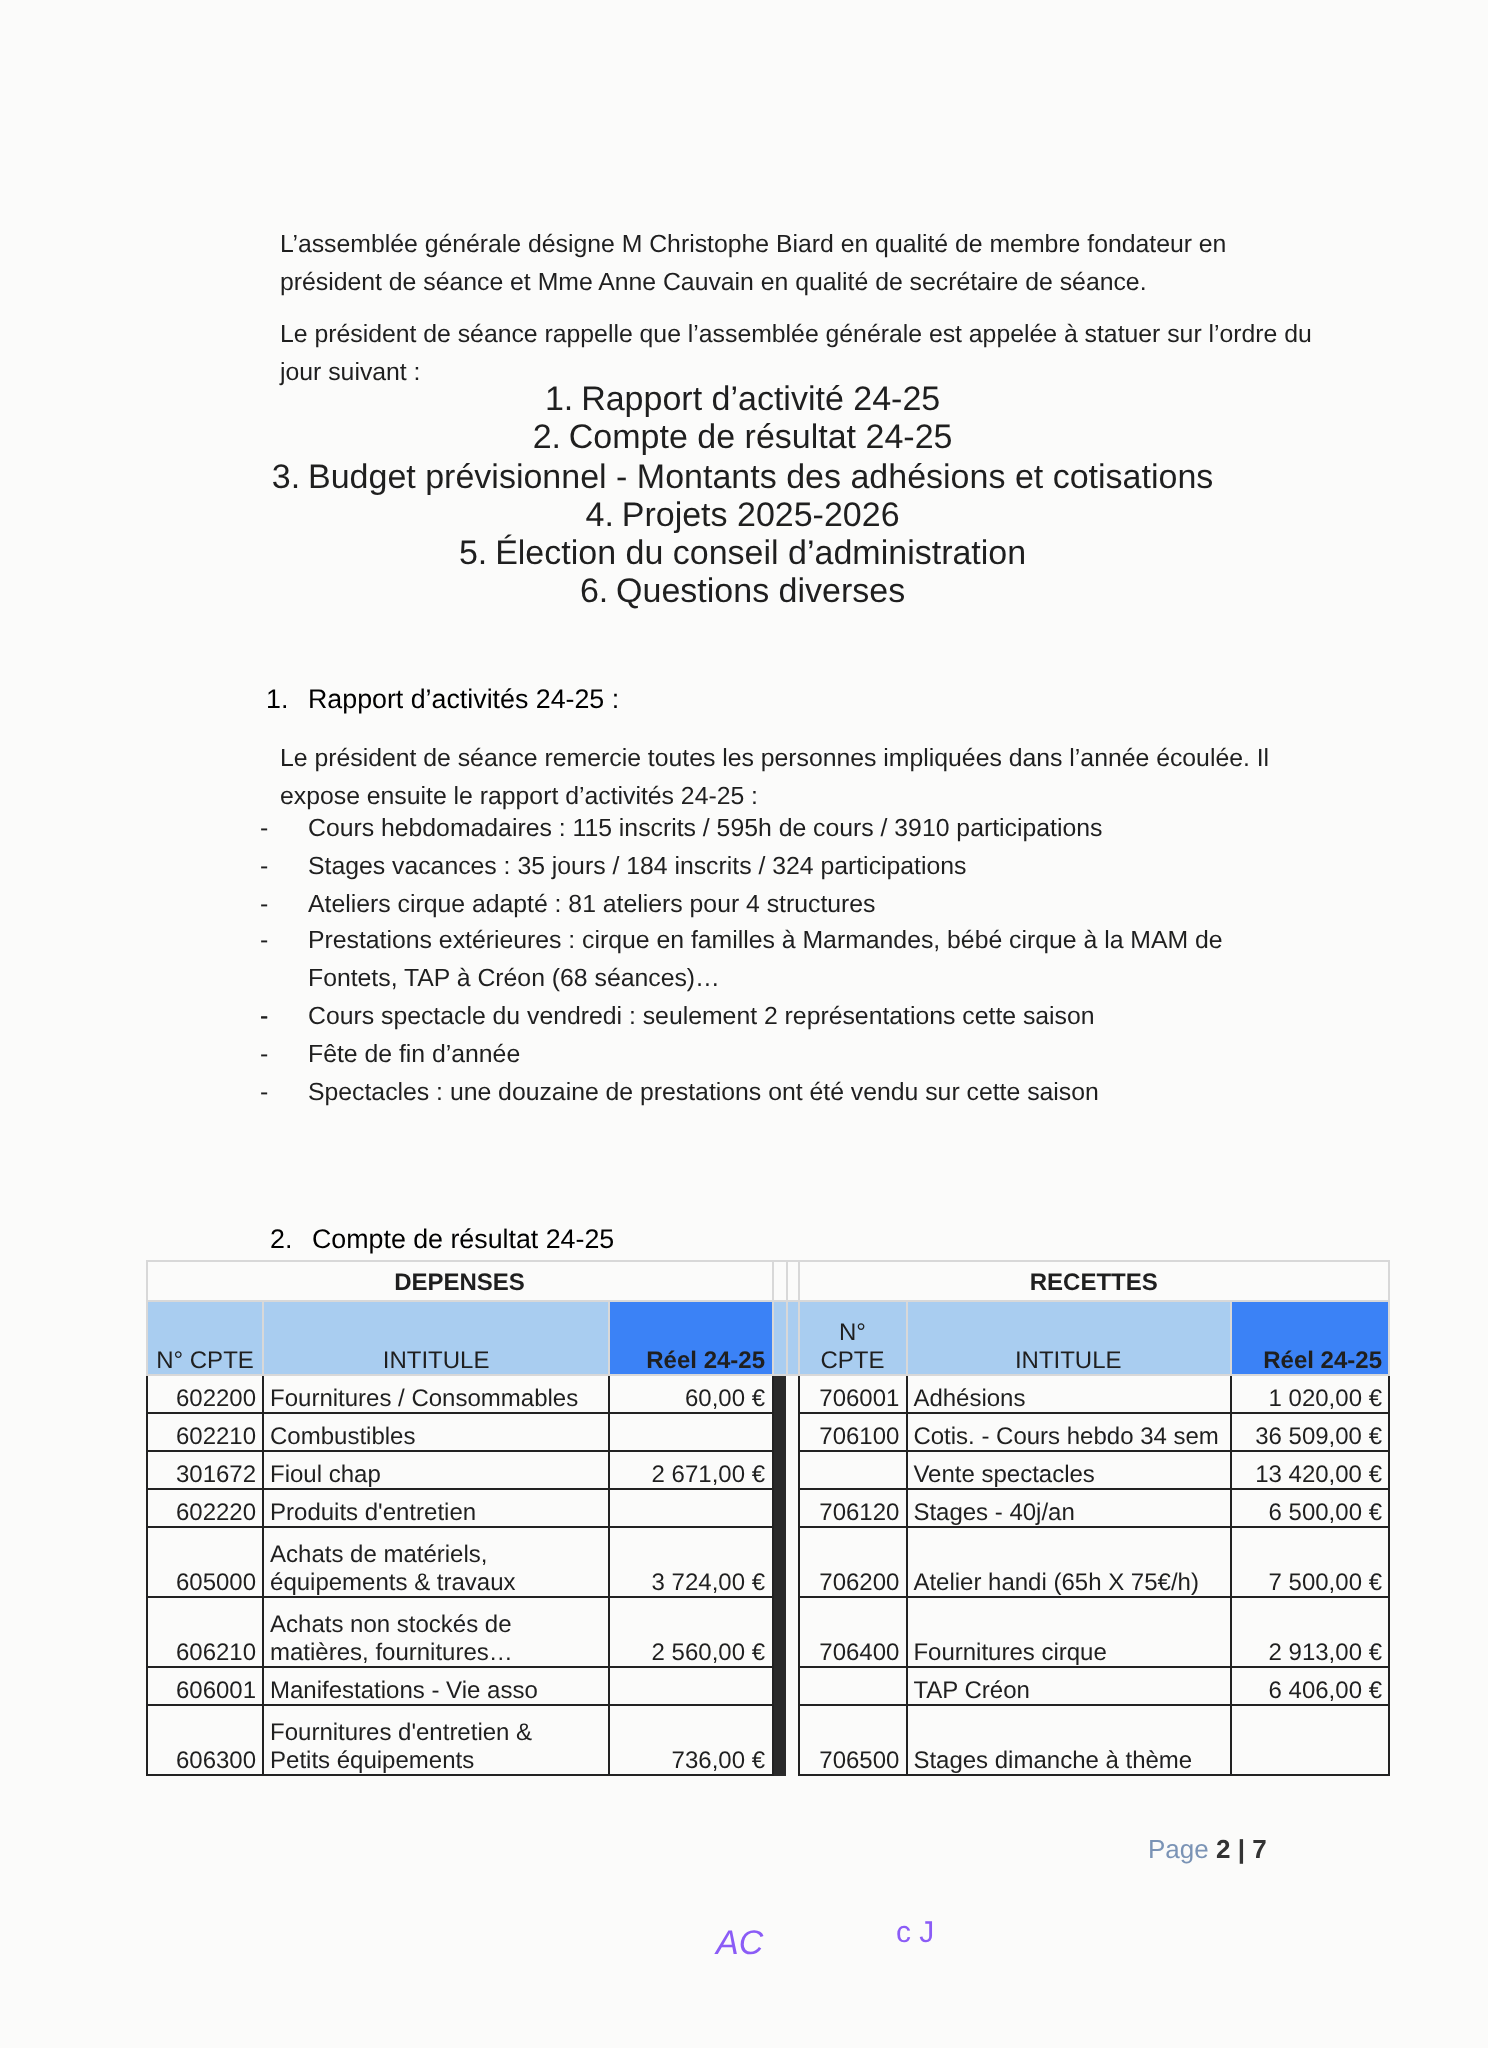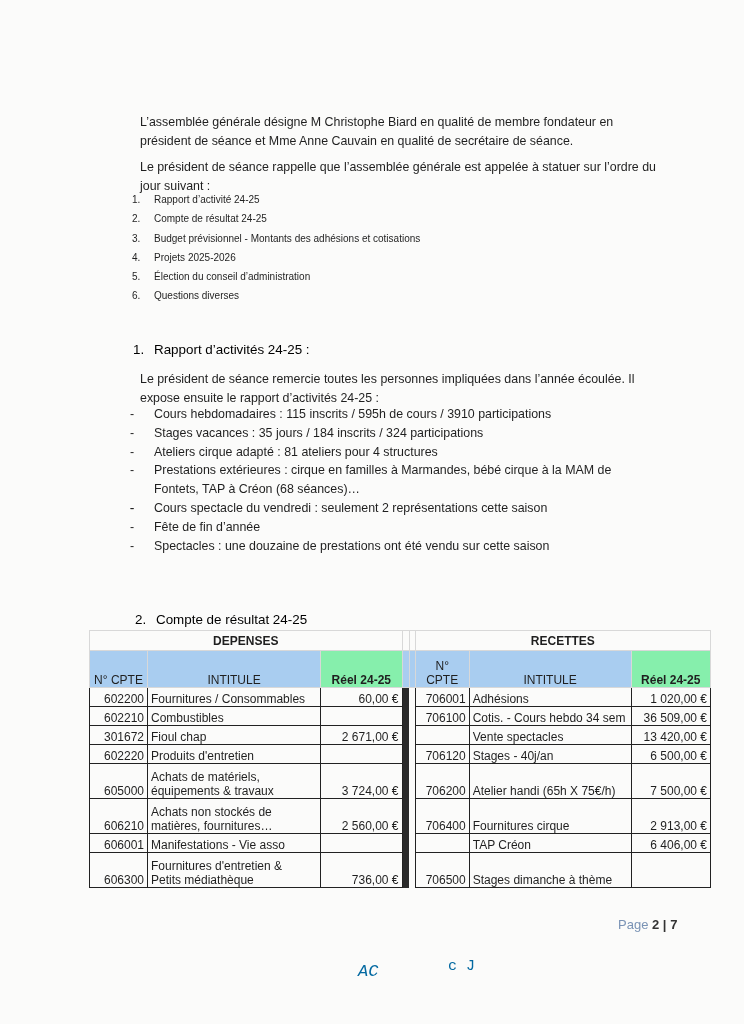--- a/index.html
+++ b/index.html
@@ -1,39 +1,39 @@
 <!DOCTYPE html>
 <html><head>
 <meta charset="utf-8">
 <style>
   html, body { margin:0; padding:0; }
   body { width:744px; height:1024px; background:#fbfbfa; position:relative; overflow:hidden;
     font-family:"Liberation Sans", "DejaVu Sans", sans-serif; color:#1f1f1f; }
   .p { position:absolute; left:128px; font-size:12.4px; line-height:19px; margin:12px; }
-  .ol { position:absolute; left:132px; margin:0; padding:0; list-style:none; font-size:10px; }
+  .ol { position:absolute; left:132px; margin:0; padding:0; list-style:none; font-size:17px;text-align:center; }
   .ol li { height:19.3px; line-height:19.3px; }
   .ol .n { display:inline-block; width:22px; }
   .h { position:absolute; color:#000000; font-size:13.4px; }
   .h .n { display:inline-block; width:21px; }
   .ul { position:absolute; left:130px; margin:0; padding:0; list-style:none; font-size:12.4px; }
   .ul li { line-height:18.8px; position:relative; padding-left:24px; }
   .ul li .d { position:absolute; left:0; top:0; }
-  table { position:absolute; border-collapse:collapse; font-size:12px;margin-left:16px; }
+  table { position:absolute; border-collapse:collapse; font-size:12px; }
   td { border:1px solid #222; padding:0 3px; height:18px; line-height:14px; vertical-align:bottom; }
   .sec-head td { border:1px solid #d8d8d8; text-align:center; font-weight:bold; height:19px; vertical-align:middle; }
   .col-head td { background:#a9cdf0; text-align:center; border:1px solid #d8d8d8; }
-  .col-head td.reel { background:#86efac; font-weight:bold; text-align:center; }
+  .col-head td.reel { background:#3b82f6; font-weight:bold; text-align:right; }
   .num { text-align:right; }
   .amt { text-align:right; font-weight:normal; }
   .tall td { height:34px; }
   .sep { background:#2a2a2a; border:none; width:6px; padding:0; }
   .gap { border:none; width:5px; padding:0; }
-  .footer { position:absolute; left:574px; top:917px; font-size:13px; color:#7a93b5;margin-left:44px; }
+  .footer { position:absolute; left:574px; top:917px; font-size:13px; color:#7a93b5; }
   .footer b { color:#333; }
-  .sig { position:absolute; font-family:Liberation Mono, monospace; font-style:italic; color:#0369a1; font-size:17px; }
+  .sig { position:absolute; font-family:Liberation Sans, sans-serif; font-style:italic; color:#8b5cf6; font-size:17px; }
 </style>
 </head>
 <body>
 
 <p class="p" style="top:101px">
   <span>L’assemblée générale désigne M Christophe Biard en qualité de membre fondateur en</span><br>
   <span>président de séance et Mme Anne Cauvain en qualité de secrétaire de séance.</span>
 </p>
 <p class="p" style="top:146px">
   <span>Le président de séance rappelle que l’assemblée générale est appelée à statuer sur l’ordre du</span><br>
@@ -165,21 +165,21 @@
     <td>Manifestations - Vie asso</td>
     <td class="amt"></td>
     <td class="sep"></td>
         <td class="gap"></td>
     <td class="num"></td>
     <td>TAP Créon</td>
     <td class="amt">6 406,00 €</td>
   </tr>
   <tr class="tall">
     <td class="num">606300</td>
-    <td><span>Fournitures d'entretien &amp;</span><br><span>Petits médiathèque</span></td>
+    <td><span>Fournitures d'entretien &amp;</span><br><span>Petits équipements</span></td>
     <td class="amt">736,00 €</td>
     <td class="sep"></td>
         <td class="gap"></td>
     <td class="num">706500</td>
     <td>Stages dimanche à thème</td>
     <td class="amt"></td>
   </tr>
 </tbody>
   </table>
 

